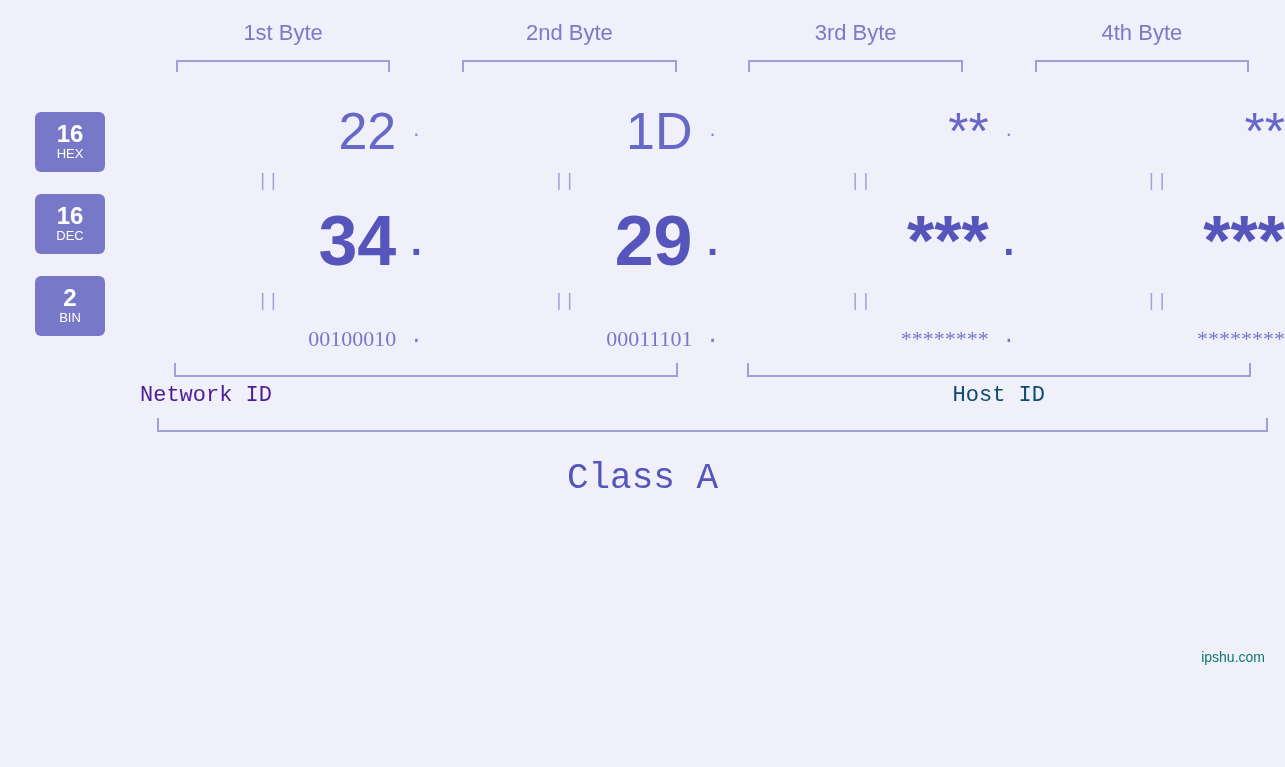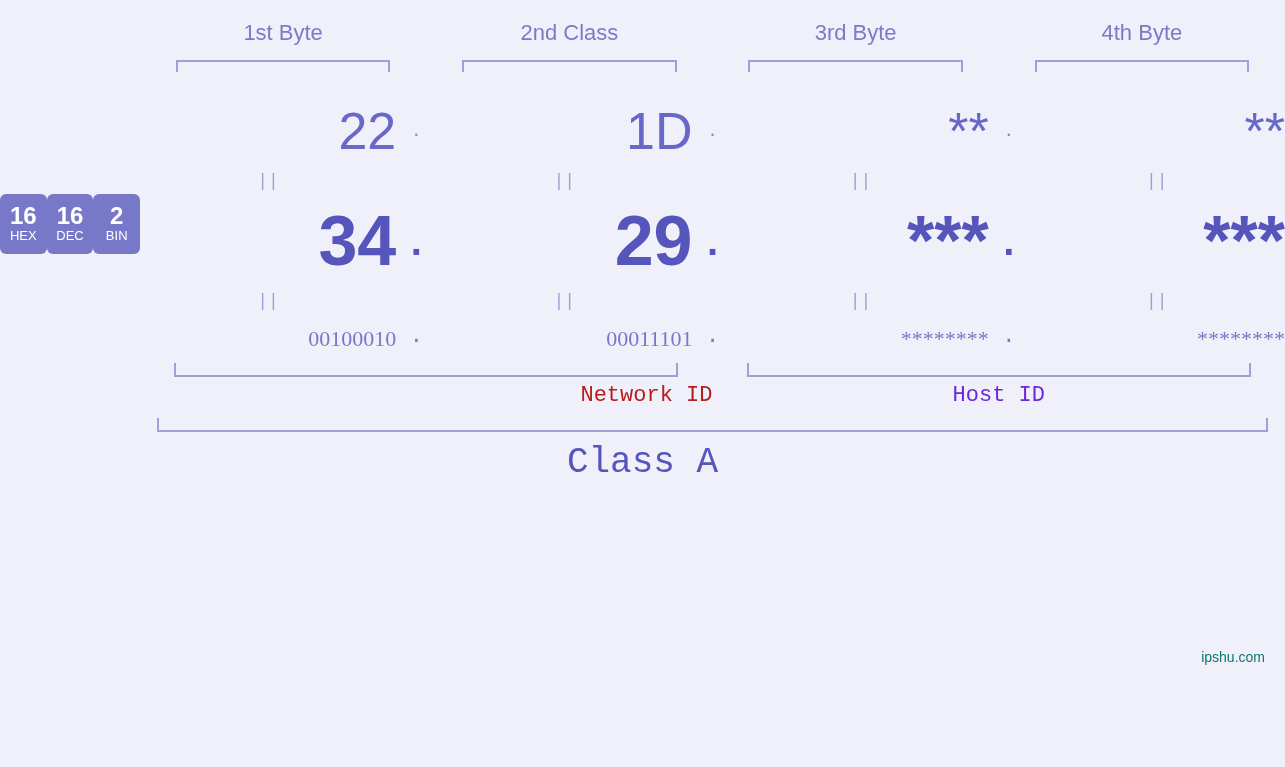--- a/index.html
+++ b/index.html
@@ -67,21 +67,21 @@
       display: flex;
       width: 100%;
       align-items: stretch;
       margin-top: 10px;
     }
 
     
     .base-labels {
       width: 140px;
       display: flex;
-      flex-direction: row;
+      flex-direction: column;
       align-items: center;
       justify-content: space-around;
       padding: 10px 0;
     }
 
     .base-badge {
       background-color: #7878c8;
       color: white;
       border-radius: 6px;
       width: 70px;
@@ -189,63 +189,63 @@
       color: #7878c8;
     }
 
     .bin-row .dot-cell {
       font-size: 22px;
       color: #7878c8;
     }
 
     .network-id-section {
       width: 50%;
-      text-align: right;
-      color: #b91c1c;
+      text-align: left;
+      color: #4c1d95;
       font-size: 22px;
       font-family: 'Courier New', Courier, monospace;
     }
 
     .host-id-section {
       width: 50%;
       text-align: center;
-      color: #6d28d9;
+      color: #0c4a6e;
       font-size: 22px;
       font-family: 'Courier New', Courier, monospace;
     }
 
     
     .class-label-row {
       width: 100%;
       text-align: center;
       color: #5555bb;
       font-size: 36px;
       font-family: 'Courier New', Courier, monospace;
-      margin-top: 10px;
+      margin-top: 26px;
     }
 
     
     .watermark {
       position: absolute;
       bottom: 10px;
       right: 20px;
       color: #0f766e;
       font-size: 14px;
       font-family: Arial, sans-serif;
     }
 
   </style>
 </head>
 <body>
 
 <div class="container">
 
   <div class="byte-headers">
     <div class="byte-col">1st Byte</div>
-    <div class="byte-col">2nd Class</div>
+    <div class="byte-col">2nd Byte</div>
     <div class="byte-col">3rd Byte</div>
     <div class="byte-col">4th Byte</div>
   </div>
 
   <div class="bracket-row">
     <div class="bracket-col">
       <div class="bracket-top"></div>
     </div>
     <div class="bracket-col">
       <div class="bracket-top"></div>

